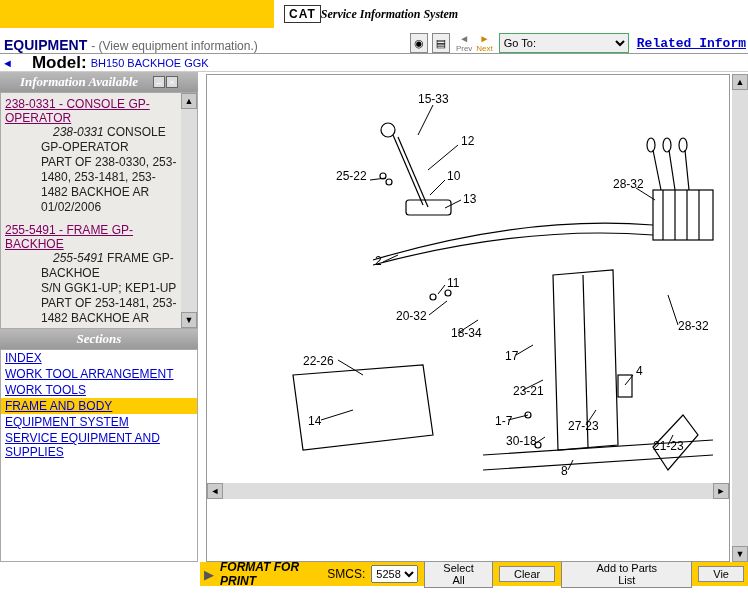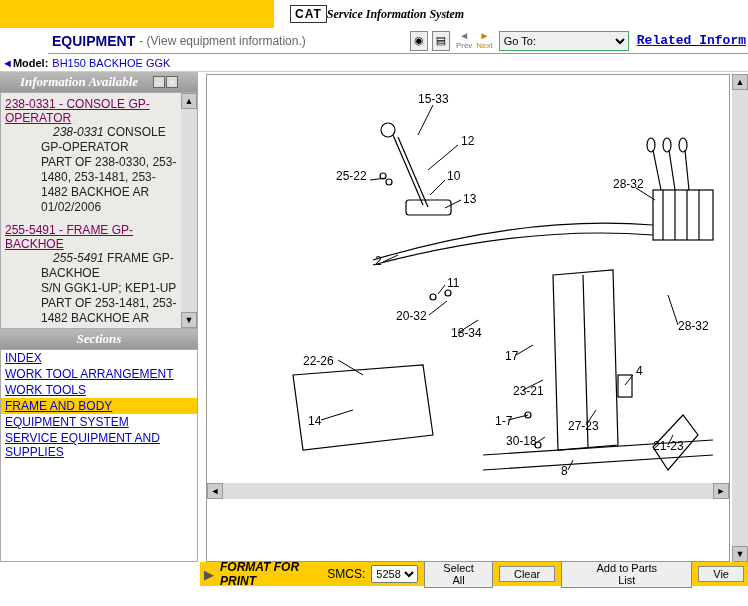--- a/index.html
+++ b/index.html
@@ -1,34 +1,34 @@
 <!DOCTYPE html>
 <html><head>
 <meta charset="utf-8">
 <style>
 * { box-sizing: border-box; margin: 0; padding: 0; }
 body { font-family: Arial, sans-serif; font-size: 12px; width: 748px; height: 606px; overflow: hidden; background: #fff; }
 .top-band { display: flex; align-items: center; height: 28px; }
 .yellow-bar { background: #ffcc00; height: 28px; width: 274px; }
-.cat-logo { border: 1px solid #333; padding: 1px 4px; font-weight: bold; background: #fff; margin-left: 16px; letter-spacing: 1px; }
+.cat-logo { border: 1px solid #333; padding: 1px 4px; font-weight: bold; background: #fff; margin-left: 10px; letter-spacing: 1px; }
 .sis-title { font-family: "Times New Roman", serif; font-style: italic; font-weight: bold; font-size: 12px; margin-left: 0; }
-.header-row2 { display: flex; align-items: center; height: 26px; border-bottom: 1px solid #999; margin-left: 48px; }
+.header-row2 { display: flex; align-items: flex-end; height: 26px; border-bottom: 1px solid #999; }
 .equip-label { color: #000080; font-weight: bold; font-size: 14px; margin-left: 4px; }
 .equip-sub { color: #666; font-size: 12px; margin-left: 4px; }
 .header-right { margin-left: auto; display: flex; align-items: center; gap: 4px; padding-right: 2px; }
 .hdr-icon { width: 18px; height: 20px; border: 1px solid #888; display: flex; align-items: center; justify-content: center; font-size: 11px; background: #eee; cursor: pointer; }
 .nav-arrows { display: flex; gap: 0; }
 .nav-btn { display: flex; flex-direction: column; align-items: center; font-size: 8px; color: #777; cursor: pointer; padding: 0 2px; }
 .nav-btn.next { color: #cc8400; }
 .nav-tri { font-size: 10px; line-height: 10px; }
 .goto-select { width: 130px; height: 20px; border: 1px solid #4a6; font-size: 11px; }
 .related-link { color: #0000cc; font-weight: bold; text-decoration: underline; font-size: 13px; margin-left: 4px; font-family: Liberation Mono, monospace; }
 .model-row { display: flex; align-items: center; height: 18px; background: #fff; border-bottom: 1px solid #ccc; padding-left: 2px; }
 .model-back { color: #0000cc; font-size: 11px; }
-.model-label { font-weight: bold; font-size: 11px; margin-left: 0; }
+.model-label { font-weight: bold; font-size: 17px; margin-left: 19px; }
 .model-value { color: #0000cc; font-size: 11px; margin-left: 4px; }
 .main-area { display: flex; height: 490px; }
 .left-col { width: 198px; display: flex; flex-direction: column; }
 .info-avail-bar { background: linear-gradient(#bbb,#999); color: #fff; font-family: "Times New Roman", serif; font-style: italic; font-weight: bold; font-size: 13px; padding: 2px 20px; display: flex; align-items: center; }
 .info-avail-bar .winctrl { margin-left: auto; display: flex; gap: 1px; }
 .winctrl span { width: 12px; height: 12px; border: 1px solid #666; background: #ddd; font-size: 9px; display: flex; align-items: center; justify-content: center; cursor: pointer; }
 .info-list { background: #eceae6; flex: 0 0 237px; overflow: hidden; position: relative; border: 1px solid #aaa; }
 .info-scroll { position: absolute; right: 0; top: 0; bottom: 0; width: 16px; background: #ddd; display: flex; flex-direction: column; justify-content: space-between; }
 .info-scroll .arr { height: 16px; background: #ccc; border: 1px solid #999; display: flex; align-items: center; justify-content: center; font-size: 9px; cursor: pointer; }
 .info-item { padding: 4px 18px 4px 4px; }

